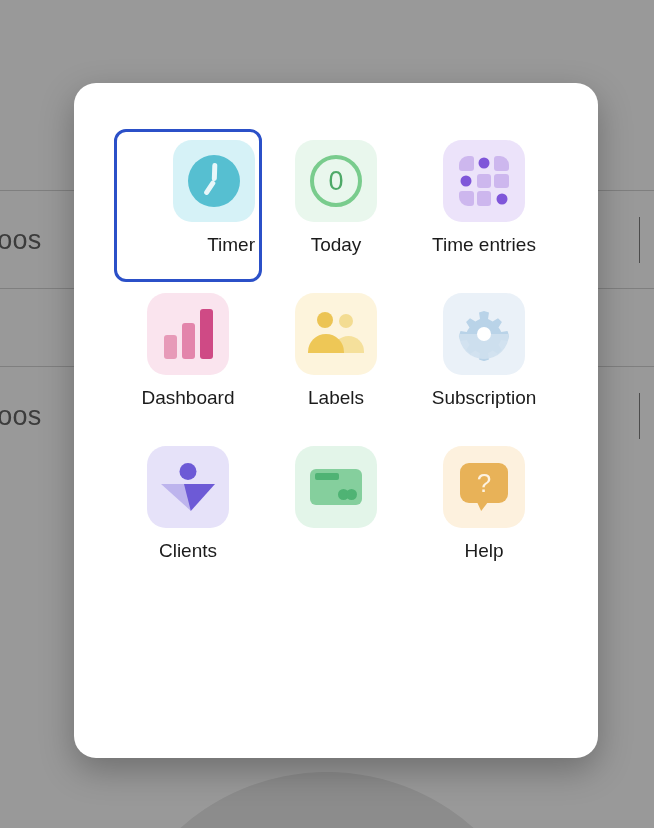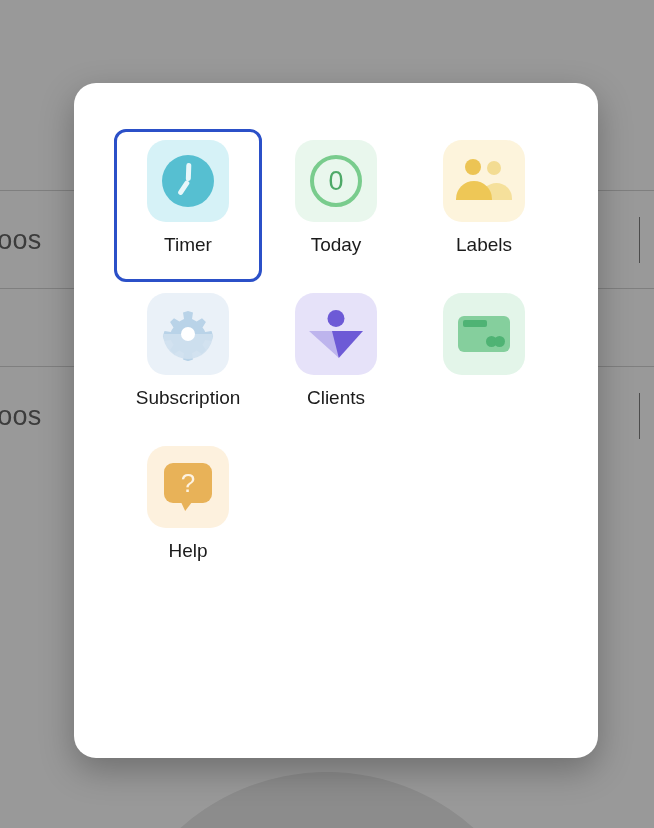--- a/index.html
+++ b/index.html
@@ -114,20 +114,21 @@
     border-radius: 12px;
     border: 3px solid transparent;
     box-sizing: border-box;
     height: 153px;
     cursor: pointer;
     background: transparent;
   }
 
   .tile.selected {
     border-color: #2b50c8;
+    align-items: flex-end;
   }
 
   .icon-box {
     width: 82px;
     height: 82px;
     border-radius: 19px;
     display: flex;
     align-items: center;
     justify-content: center;
     flex: none;
@@ -440,21 +441,53 @@
 
       <div class="tile">
         <div class="icon-box" style="background:#e9f7ed;">
           <div class="today-ring">
             <span class="today-num">0</span>
           </div>
         </div>
         <div class="tile-label">Today</div>
       </div>
 
-
+      <div class="tile">
+        <div class="icon-box" style="background:#ece3fa;">
+          <div class="grid9">
+            <div class="g-cell tl"></div>
+            <div class="g-cell dotted">
+                <span class="g-dot"></span>
+              </div>
+            <div class="g-cell tr"></div>
+            <div class="g-cell dotted">
+                <span class="g-dot"></span>
+              </div>
+            <div class="g-cell"></div>
+            <div class="g-cell"></div>
+            <div class="g-cell bl"></div>
+            <div class="g-cell"></div>
+            <div class="g-cell dotted">
+                <span class="g-dot"></span>
+              </div>
+          </div>
+        </div>
+        <div class="tile-label">Time entries</div>
+      </div>
+
+      <div class="tile">
+        <div class="icon-box" style="background:#fae4ee;">
+          <div class="bars">
+            <div class="bar b1"></div>
+            <div class="bar b2"></div>
+            <div class="bar b3"></div>
+          </div>
+        </div>
+        <div class="tile-label">Dashboard</div>
+      </div>
 
       <div class="tile">
         <div class="icon-box" style="background:#fdf4dc;">
           <div class="people">
             <span class="pb b"></span>
             <span class="ph b"></span>
             <span class="pb a"></span>
             <span class="ph a"></span>
           </div>
         </div>

